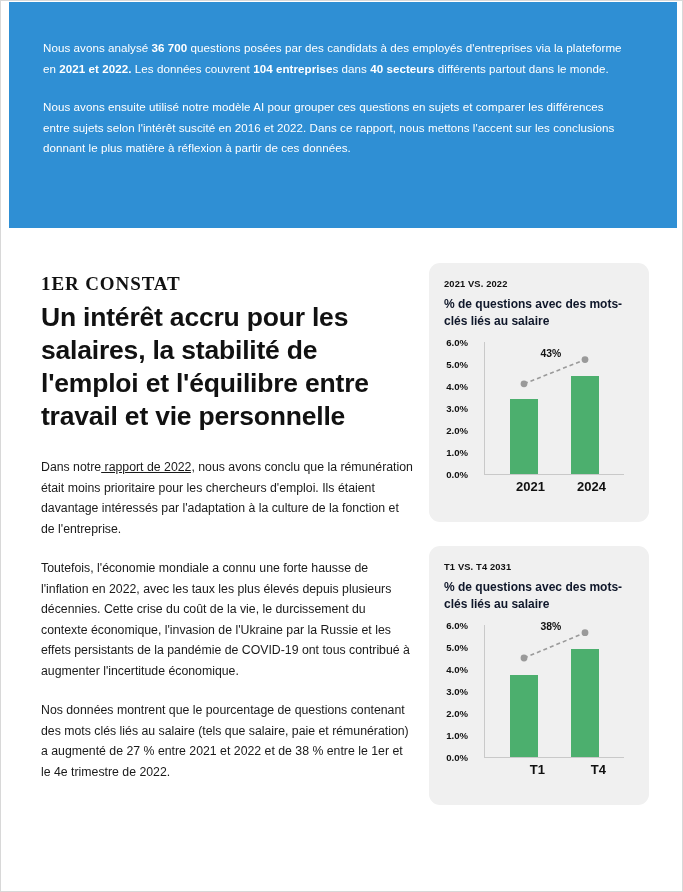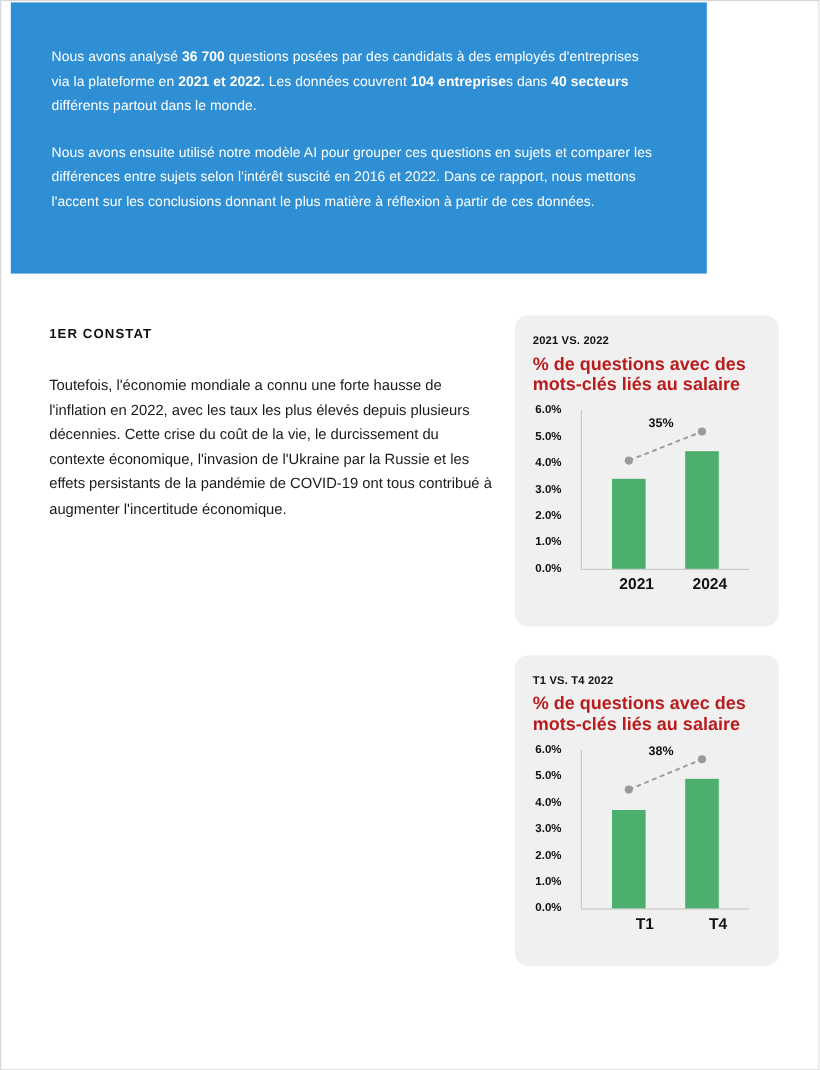--- a/index.html
+++ b/index.html
@@ -23,21 +23,21 @@
     box-sizing: border-box;
     border: 1px solid #d8d8d8;
     overflow: hidden;
   }
 
   
   .intro-band {
     position: absolute;
     left: 8px;
     top: 1px;
-    width: 580px;
+    width: 668px;
     height: 226px;
     background: #2f8fd4;
     box-sizing: border-box;
     padding: 36px 44px 0 34px;
   }
   .intro-p {
     color: #ffffff;
     font-size: 11.6px;
     line-height: 20.5px;
     margin: 0 0 18px 0;
@@ -46,25 +46,26 @@
   .intro-p b { font-weight: 700; }
 
   
   .left-col {
     position: absolute;
     left: 40px;
     top: 272px;
     width: 372px;
   }
   .eyebrow {
-    font-size: 11px;
+    font-size: 19px;
     font-weight: 700;
     letter-spacing: 0.9px;
     color: #111111;
-    margin: 0 0 26px 0;
+    margin: 0 0 6px 0;
+    font-family: Liberation Serif, serif;
   }
   .headline {
     font-size: 26.5px;
     font-weight: 700;
     line-height: 33px;
     color: #111111;
     margin: 0 0 24px 0;
     letter-spacing: -0.2px;
     max-width: 370px;
   }
@@ -92,24 +93,24 @@
   #card-2 { left: 428px; top: 545px; height: 259px; }
 
   .card-kicker {
     font-size: 9.3px;
     font-weight: 700;
     color: #111111;
     letter-spacing: 0.15px;
     margin: 0 0 7px 0;
   }
   .card-title {
-    font-size: 15px;
+    font-size: 12px;
     font-weight: 700;
     line-height: 16.5px;
-    color: #b91c1c;
+    color: #0f172a;
     margin: 0;
   }
 
   
   .plot {
     position: relative;
     margin-top: 13px;
     width: 182px;
     height: 160px;
   }
@@ -202,23 +203,28 @@
 
 <div class="page">
 
   <section class="intro-band">
     <p class="intro-p" id="intro-p1"><span>Nous avons analysé </span><b>36 700</b><span> questions posées par des candidats à des employés d'entreprises via la plateforme en </span><b>2021 et 2022.</b><span> Les données couvrent </span><b>104 entreprise</b><span>s dans </span><b>40 secteurs</b><span> différents partout dans le monde.</span></p>
     <p class="intro-p">Nous avons ensuite utilisé notre modèle AI pour grouper ces questions en sujets et comparer les différences entre sujets selon l'intérêt suscité en 2016 et 2022. Dans ce rapport, nous mettons l'accent sur les conclusions donnant le plus matière à réflexion à partir de ces données.</p>
   </section>
 
   <div class="left-col">
     <p class="eyebrow">1ER CONSTAT</p>
-
+    <h1 class="headline">Un intérêt accru pour les salaires, la stabilité de l'emploi et l'équilibre entre travail et vie personnelle</h1>
+
+    <p class="body-p">
+      <span>Dans notre</span><a class="inline-link" href="#"> rapport de 2022,</a><span> nous avons conclu que la rémunération était moins prioritaire pour les chercheurs d'emploi. Ils étaient davantage intéressés par l'adaptation à la culture de la fonction et de l'entreprise.</span>
+    </p>
 
     <p class="body-p">Toutefois, l'économie mondiale a connu une forte hausse de l'inflation en 2022, avec les taux les plus élevés depuis plusieurs décennies. Cette crise du coût de la vie, le durcissement du contexte économique, l'invasion de l'Ukraine par la Russie et les effets persistants de la pandémie de COVID-19 ont tous contribué à augmenter l'incertitude économique.</p>
+    <p class="body-p">Nos données montrent que le pourcentage de questions contenant des mots clés liés au salaire (tels que salaire, paie et rémunération) a augmenté de 27 % entre 2021 et 2022 et de 38 % entre le 1er et le 4e trimestre de 2022.</p>
   </div>
 
   <div class="card" id="card-1">
     <p class="card-kicker">2021 VS. 2022</p>
     <p class="card-title">% de questions avec des mots-clés liés au salaire</p>
 
     <div class="plot">
       <div class="y-axis" id="yaxis-0">
           <span class="y-tick" style="top: 132px;">0.0%</span>
           <span class="y-tick" style="top: 110px;">1.0%</span>
@@ -235,29 +241,29 @@
         <div class="bar bar-1" id="bar-0-0" style="height: 74.8px; background: rgb(76, 175, 110);"></div>
         <div class="bar bar-2" id="bar-0-1" style="height: 97.9px; background: rgb(76, 175, 110);"></div>
       </div>
 
       <svg class="trend" viewBox="0 0 139 132" preserveAspectRatio="none" id="trend-0">
           <line x1="39" y1="41.80000000000001" x2="100" y2="17.599999999999994" stroke="#9a9a9a" stroke-width="1.6" stroke-dasharray="4,3"></line>
           <circle cx="39" cy="41.80000000000001" r="3.4" fill="#9a9a9a"></circle>
           <circle cx="100" cy="17.599999999999994" r="3.4" fill="#9a9a9a"></circle>
         </svg>
 
-      <span class="trend-label" id="ann-0" style="left: 96.5px; top: 5.7px;">35%</span>
+      <span class="trend-label" id="ann-0" style="left: 96.5px; top: 5.7px;">43%</span>
 
       <span class="x-label x-label-1">2021</span>
       <span class="x-label x-label-2">2024</span>
     </div>
   </div>
 
   <div class="card" id="card-2">
-    <p class="card-kicker">T1 VS. T4 2022</p>
+    <p class="card-kicker">T1 VS. T4 2031</p>
     <p class="card-title">% de questions avec des mots-clés liés au salaire</p>
 
     <div class="plot">
       <div class="y-axis" id="yaxis-1">
           <span class="y-tick" style="top: 132px;">0.0%</span>
           <span class="y-tick" style="top: 110px;">1.0%</span>
           <span class="y-tick" style="top: 88px;">2.0%</span>
           <span class="y-tick" style="top: 66px;">3.0%</span>
           <span class="y-tick" style="top: 44px;">4.0%</span>
           <span class="y-tick" style="top: 22px;">5.0%</span>

